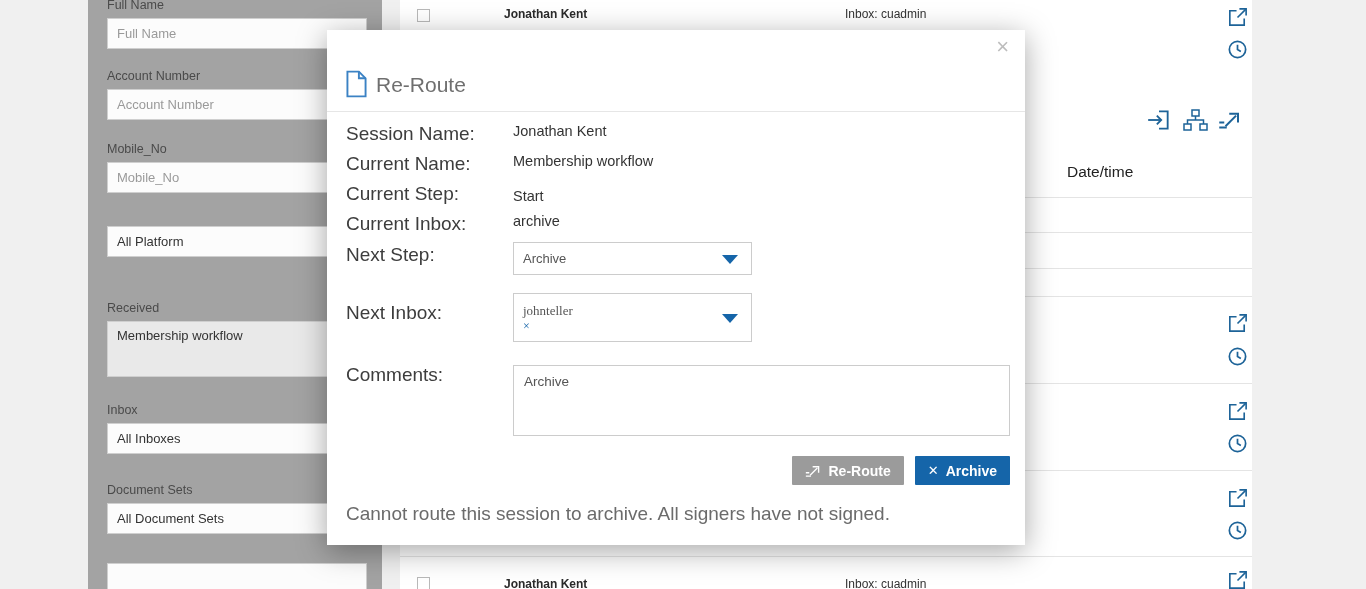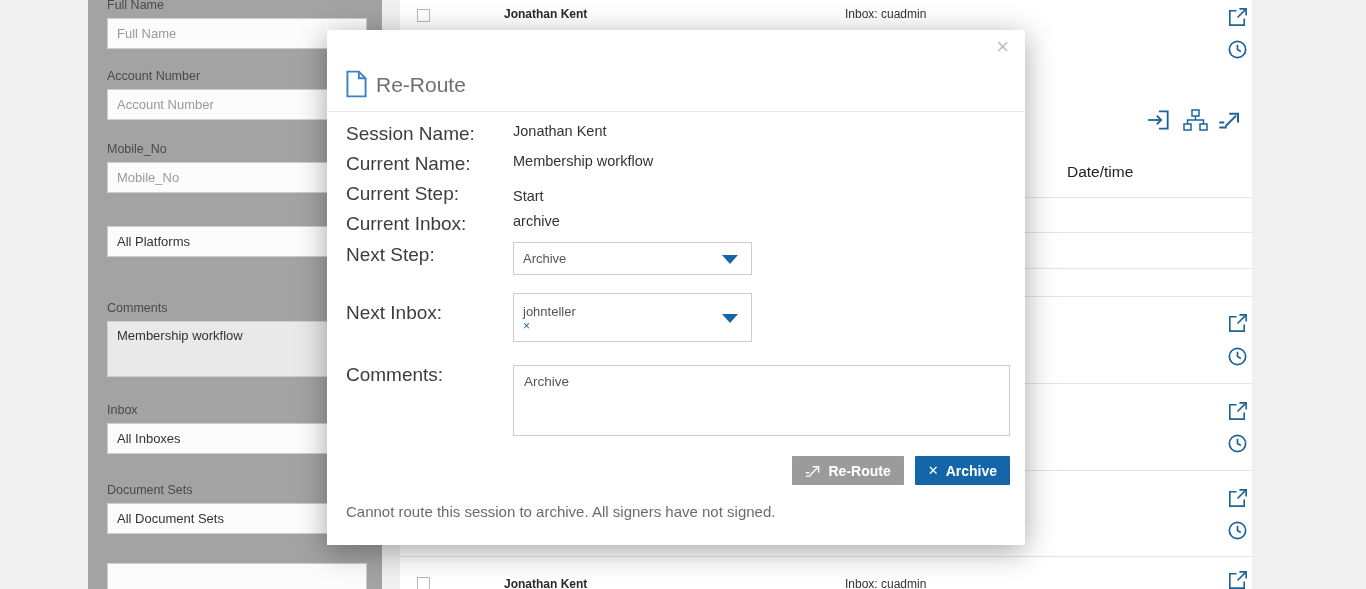--- a/index.html
+++ b/index.html
@@ -32,55 +32,55 @@
   .doc-icon{position:absolute;left:19px;top:40px;display:inline-flex;}
   .mtitle{position:absolute;left:49px;top:43px;font-size:21px;font-weight:400;color:#6f6f6f;}
   .mdivider{position:absolute;left:0;right:0;top:81px;height:1px;background:#e6e6e6;}
   .mlabel{position:absolute;left:19px;font-size:19px;color:#3d3d3d;white-space:nowrap;}
   .mvalue{position:absolute;left:186px;font-size:14.5px;color:#333;white-space:nowrap;}
   .dropdown{position:absolute;left:186px;width:239px;border:1px solid #ccc;background:#fff;display:flex;align-items:center;cursor:pointer;}
   .dd-step{top:212px;height:33px;}
   .dd-inbox{top:263px;height:49px;}
   .ddtext{font-size:13px;color:#555;padding-left:9px;}
   .caret{position:absolute;right:13px;top:50%;margin-top:-4px;width:0;height:0;border-left:8px solid transparent;border-right:8px solid transparent;border-top:9px solid #1565a9;}
-  .ddcol{display:flex;flex-direction:column;padding-left:9px;}
+  .ddcol{display:flex;flex-direction:column;padding-left:9px;font-family:Liberation Serif, serif;}
   .ddcol .ddtext{padding-left:0;}
   .tag-x{font-size:12px;color:#1565a9;margin-top:1px;cursor:pointer;width:10px;line-height:1;}
   .comments{position:absolute;left:186px;top:335px;width:497px;height:71px;border:1px solid #ccc;font-size:13.5px;color:#555;padding:8px 10px;resize:none;font-family:inherit;outline:none;}
   .btns{position:absolute;right:15px;top:426px;display:flex;gap:11px;}
   .btn{height:29px;border:none;display:flex;align-items:center;gap:7px;padding:0 13px;font-size:14px;font-weight:700;color:#fff;font-family:inherit;cursor:pointer;border-radius:1px;}
   .btn-reroute{background:#9b9b9b;}
   .btn-cancel{background:#1565a9;}
   .btn .x-glyph{font-size:13px;font-weight:400;}
-  .merror{position:absolute;left:19px;top:473px;font-size:15px;color:#6b6b6b;white-space:nowrap;}
+  .merror{position:absolute;left:19px;top:473px;font-size:19px;color:#6b6b6b;white-space:nowrap;}
 </style>
 </head>
 <body>
 
 <aside class="sidebar">
   <div class="sf sf1">
     <label>Full Name</label>
     <input class="inp" placeholder="Full Name" style="">
   </div>
   <div class="sf sf2">
     <label>Account Number</label>
     <input class="inp" placeholder="Account Number" style="">
   </div>
   <div class="sf sf3">
     <label>Mobile_No</label>
     <input class="inp" placeholder="Mobile_No" style="">
   </div>
   <div class="sf sf4">
     <div class="sel">
-      <span>All Platforms</span>
+      <span>All Platform</span>
       <span class="caret-gray"></span>
     </div>
   </div>
   <div class="sf sf5">
-    <label>Comments</label>
+    <label>Received</label>
     <div class="sel tall">
       <span>Membership workflow</span>
     </div>
   </div>
   <div class="sf sf6">
     <label>Inbox</label>
     <div class="sel">
       <span>All Inboxes</span>
       <span class="caret-gray"></span>
     </div>

